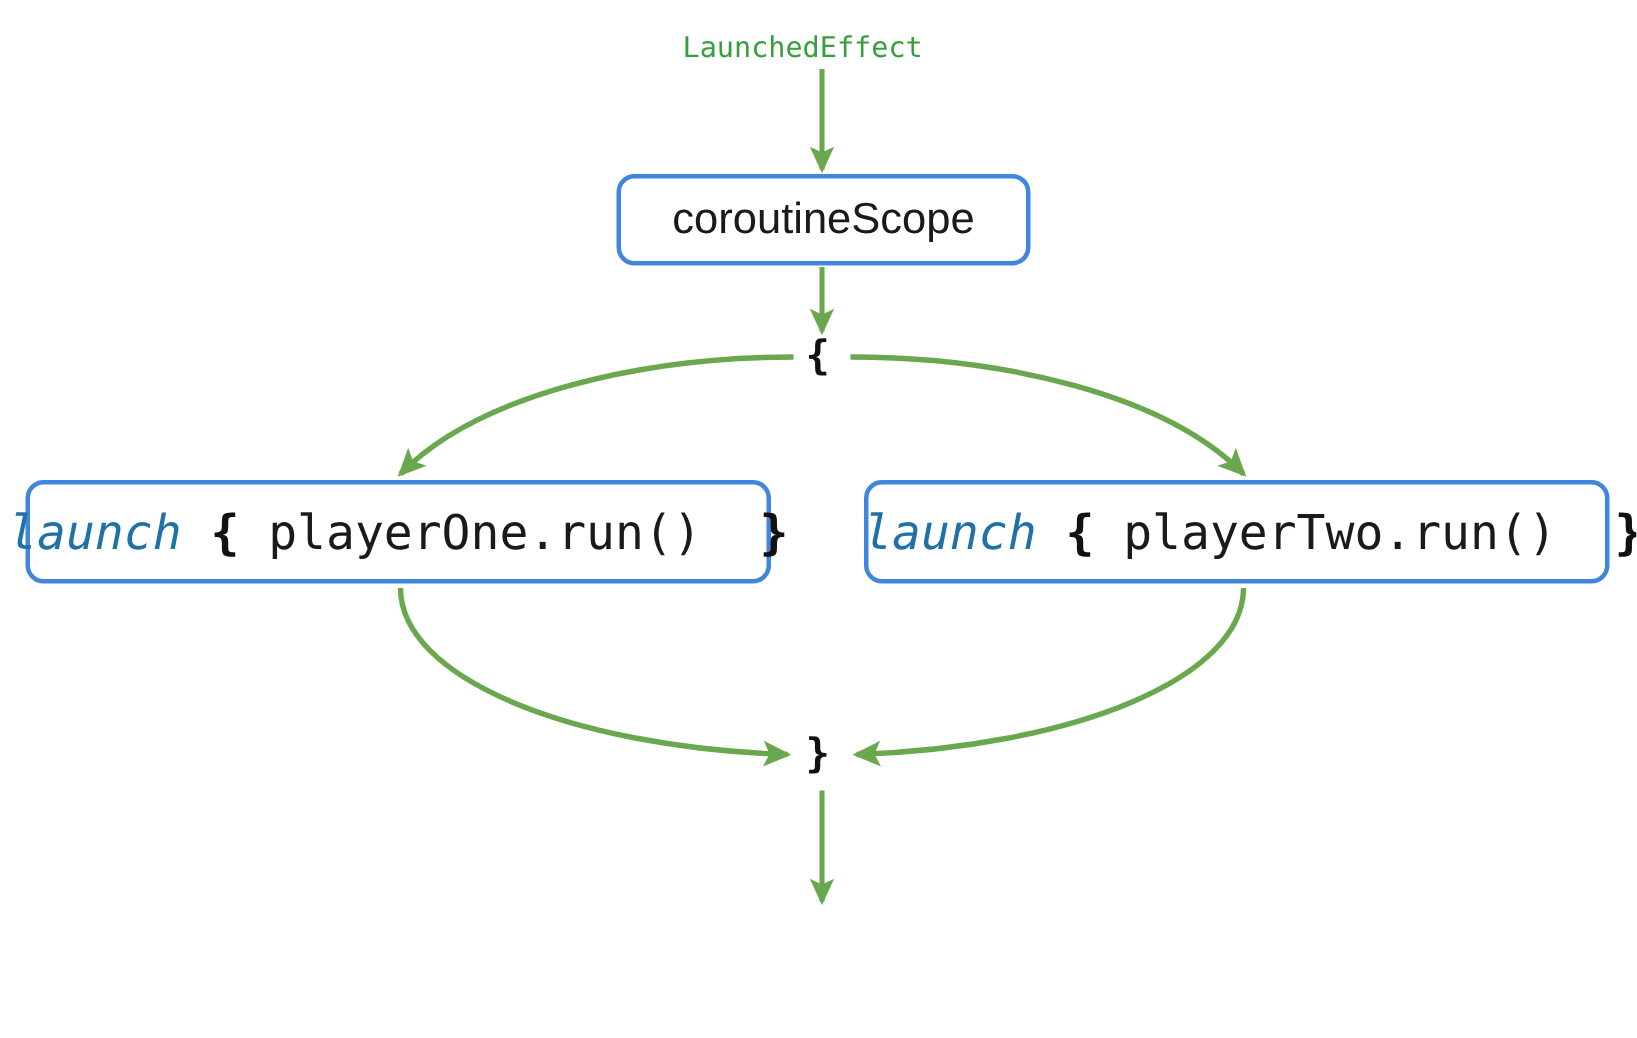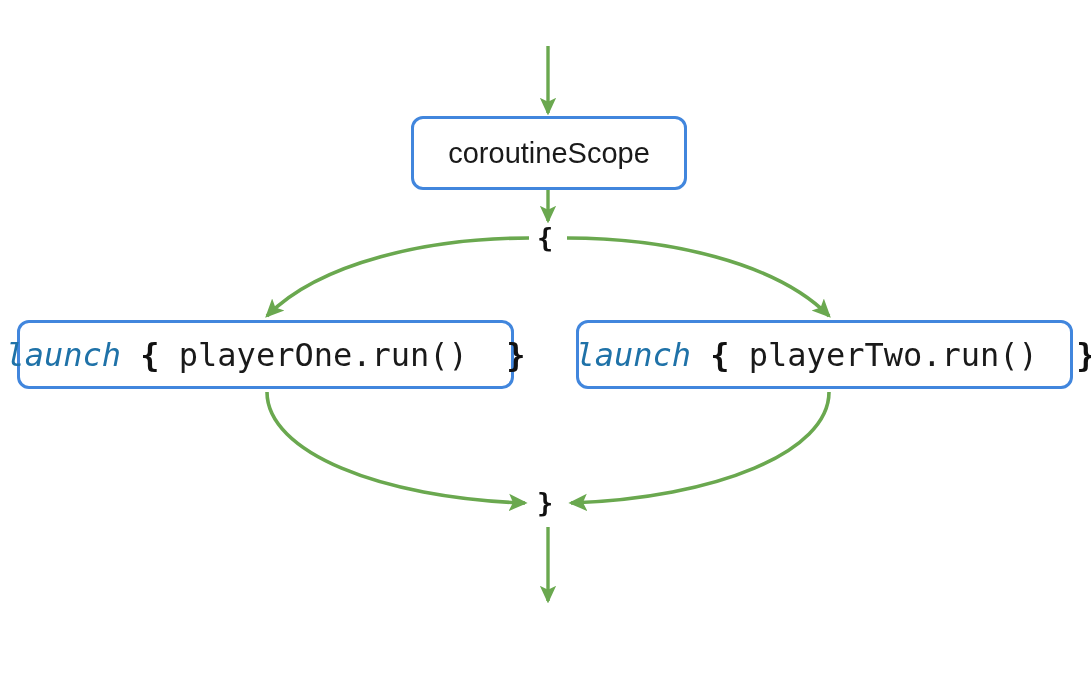--- a/index.html
+++ b/index.html
@@ -47,21 +47,21 @@
     top: 21px;
     font-family: "DejaVu Sans Mono", monospace;
     font-size: 19px;
     color: #36a040;
     letter-spacing: 0px;
   }
   #node-coroutine-scope {
     left: 411px;
     top: 116px;
     width: 276px;
-    height: 74px;
+    height: 61px;
   }
   #node-coroutine-scope .txt {
     font-family: "Liberation Sans", sans-serif;
     font-size: 29px;
     color: #1a1a1a;
     line-height: 1;
   }
   #node-open-brace {
     left: 537px;
     top: 222px;
@@ -138,20 +138,21 @@
 
     <path d="M 567 238 C 666 238 776 262 829 316" fill="none" stroke="#6aa84f" stroke-width="3.6" marker-end="url(#arrowhead-green)"></path>
 
     <path d="M 267 392 C 267 452 380 498 525 503" fill="none" stroke="#6aa84f" stroke-width="3.6" marker-end="url(#arrowhead-green)"></path>
 
     <path d="M 829 392 C 829 452 716 498 571 503" fill="none" stroke="#6aa84f" stroke-width="3.6" marker-end="url(#arrowhead-green)"></path>
 
     <line x1="548" y1="527" x2="548" y2="601" stroke="#6aa84f" stroke-width="3.4" marker-end="url(#arrowhead-green)"></line>
   </svg>
 
+  <div class="label-plain" id="node-launched-effect">LaunchedEffect</div>
 
   <div class="node-box" id="node-coroutine-scope">
     <span class="txt">coroutineScope</span>
   </div>
 
   <div class="label-plain" id="node-open-brace">{</div>
 
   <div class="node-box" id="node-launch-one">
     <span class="code"><span class="kw-launch">launch</span><span>&nbsp;</span><span class="brace">{</span><span>&nbsp;</span><span>playerOne.run()</span><span>&nbsp;&nbsp;</span><span class="brace">}</span></span>
   </div>

